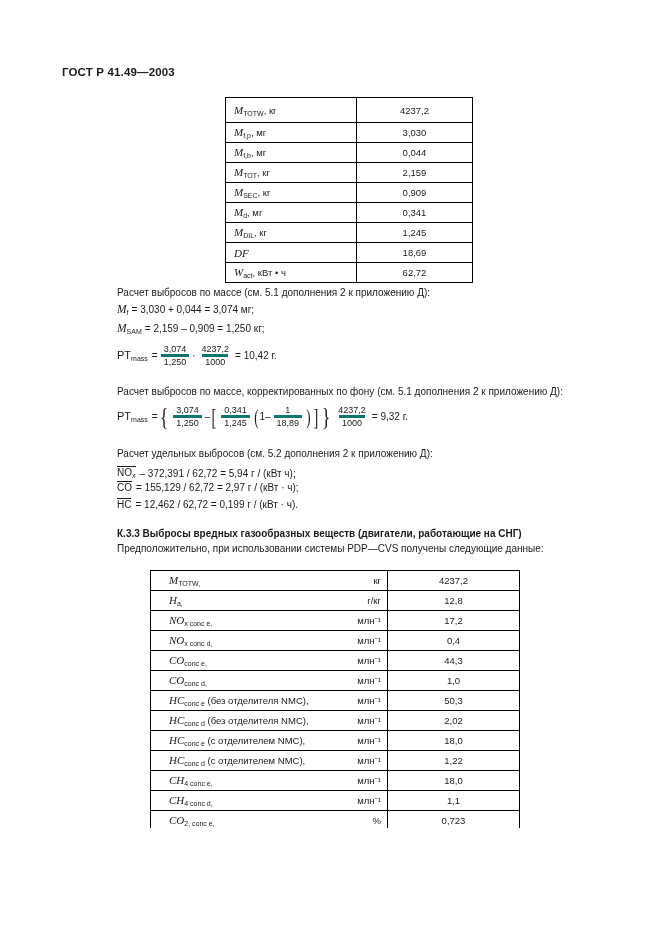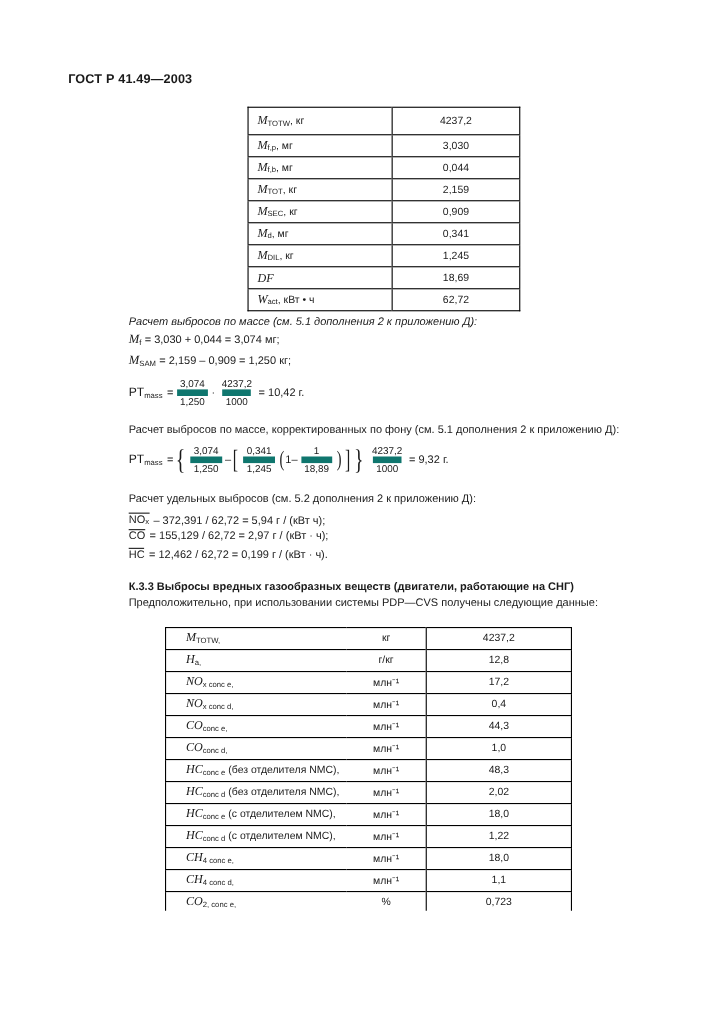--- a/index.html
+++ b/index.html
@@ -86,21 +86,21 @@
   .tbl2 tr:first-child td { border-top: none; }
   .tbl2 td.sym {
     width: 140px;
     padding-left: 18px;
     text-align: left;
     white-space: nowrap;
   }
   .tbl2 td.unit {
     width: 60px;
     border-right: 1px solid #000;
-    text-align: center;
+    text-align: right;
     white-space: nowrap;
   }
   .tbl2 td.val {
     text-align: center;
   }
 
   
   .mi {
     font-style: italic;
     font-family: "Liberation Serif", serif;
@@ -156,21 +156,21 @@
     justify-content: center;
     vertical-align: middle;
     margin: 0 3px;
     font-size: 9px;
     line-height: 10px;
     text-align: right;
   }
   .frac .num { padding: 0 3px; }
   .frac .den {
     padding: 0 3px;
-    border-top: 6px solid #0f766e;
+    border-top: 3px solid #0f766e;
   }
 
   .ovl {
     border-top: 1px solid #1a1a1a;
     padding-top: 0px;
     display: inline-block;
     line-height: 12px;
   }
 
   .brace {
@@ -236,21 +236,21 @@
           <td class="sym"><span class="mi">DF</span></td>
           <td class="val">18,69</td>
         </tr>
         <tr>
           <td class="sym"><span class="mi">W</span><sub>act</sub><span class="up">, кВт • ч</span></td>
           <td class="val">62,72</td>
         </tr>
       </tbody>
   </table>
 
-  <div class="para" style="left:117px; top:286px;font-style:italic;">Расчет выбросов по массе (см. 5.1 дополнения 2 к приложению Д):</div>
+  <div class="para" style="left:117px; top:286px;">Расчет выбросов по массе (см. 5.1 дополнения 2 к приложению Д):</div>
 
   <div class="eq" style="left:117px; top:303px;">
     <span class="lead"><span>M</span><sub>f</sub></span>
     <span class="txt">= 3,030 + 0,044 = 3,074 мг;</span>
   </div>
 
   <div class="eq" style="left:117px; top:322px;">
     <span class="lead"><span>M</span><sub>SAM</sub></span>
     <span class="txt">= 2,159 – 0,909 = 1,250  кг;</span>
   </div>
@@ -350,21 +350,21 @@
           <td class="val">44,3</td>
         </tr>
         <tr>
           <td class="sym"><span class="mi">CO</span><sub>conc d,</sub></td>
           <td class="unit">млн⁻¹</td>
           <td class="val">1,0</td>
         </tr>
         <tr>
           <td class="sym"><span class="mi">HC</span><sub>conc e</sub><span class="up"> (без отделителя NMC),</span></td>
           <td class="unit">млн⁻¹</td>
-          <td class="val">48,3</td>
+          <td class="val">50,3</td>
         </tr>
         <tr>
           <td class="sym"><span class="mi">HC</span><sub>conc d</sub><span class="up"> (без отделителя NMC),</span></td>
           <td class="unit">млн⁻¹</td>
           <td class="val">2,02</td>
         </tr>
         <tr>
           <td class="sym"><span class="mi">HC</span><sub>conc e</sub><span class="up"> (с отделителем NMC),</span></td>
           <td class="unit">млн⁻¹</td>
           <td class="val">18,0</td>

